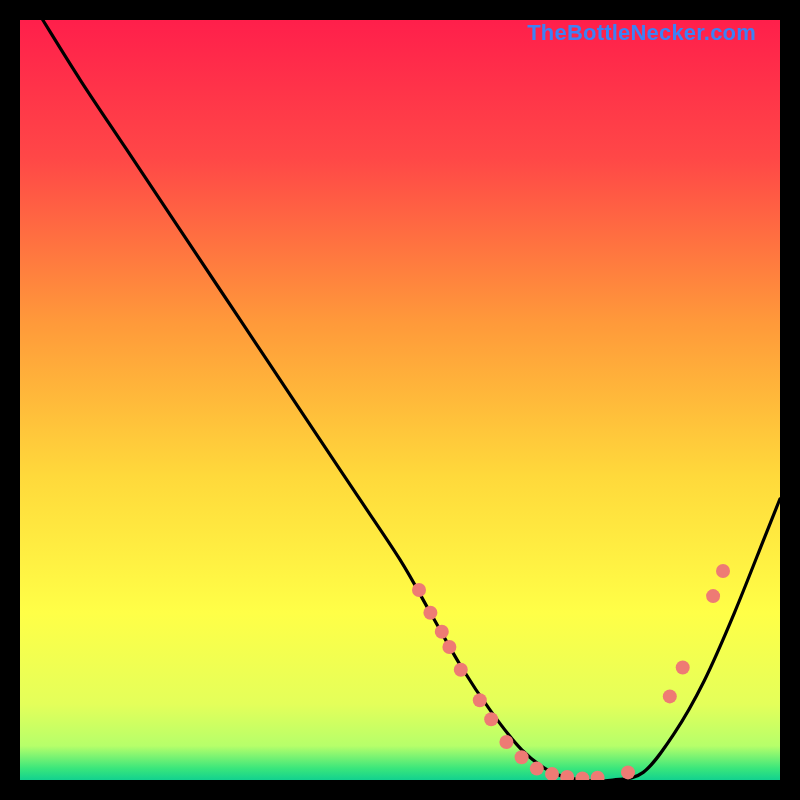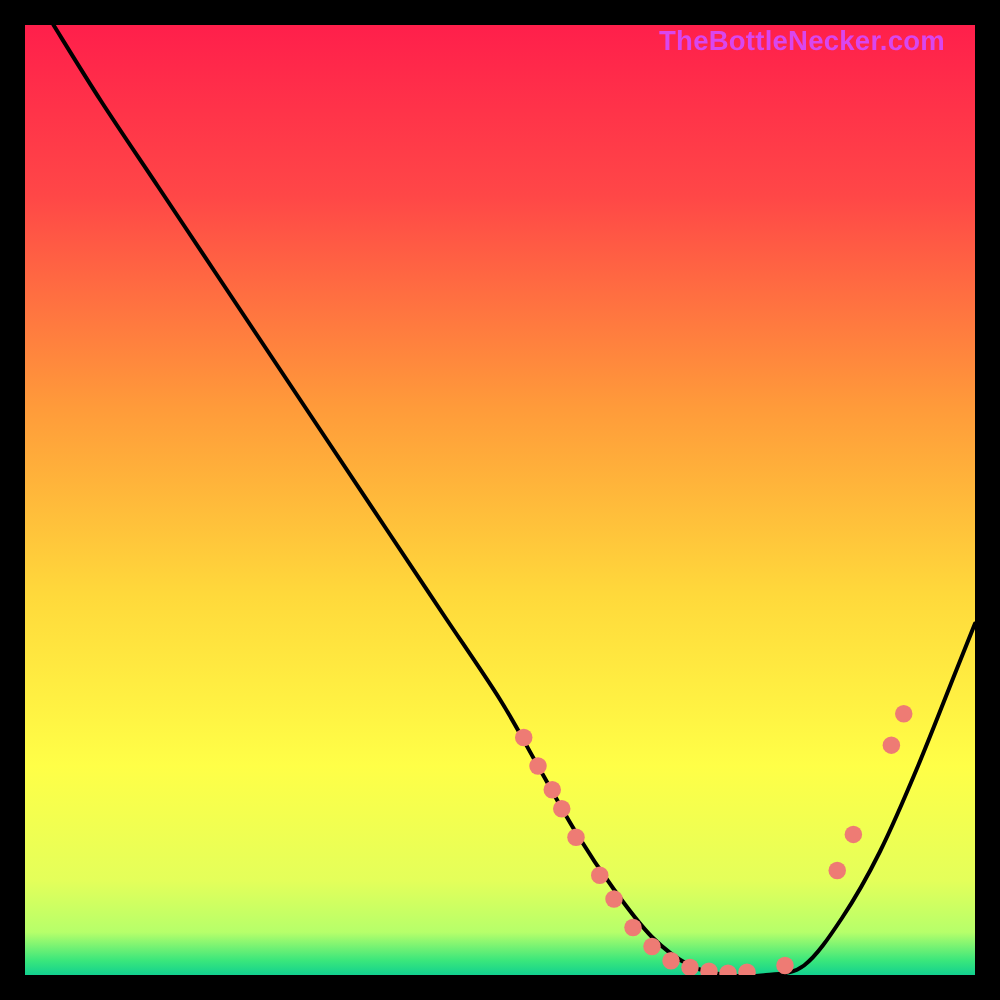--- a/index.html
+++ b/index.html
@@ -16,21 +16,21 @@
     left: 20px;
     top: 20px;
     width: 760px;
     height: 760px;
     background: #000;
   }
   .watermark {
     position: absolute;
     top: 0;
     right: 24px;
-    color: #d946ef;
+    color: #3b82f6;
     font-size: 22px;
     font-weight: 600;
     letter-spacing: 0.2px;
     z-index: 10;
     user-select: none;
   }
   svg {
     display: block;
   }
 </style>

